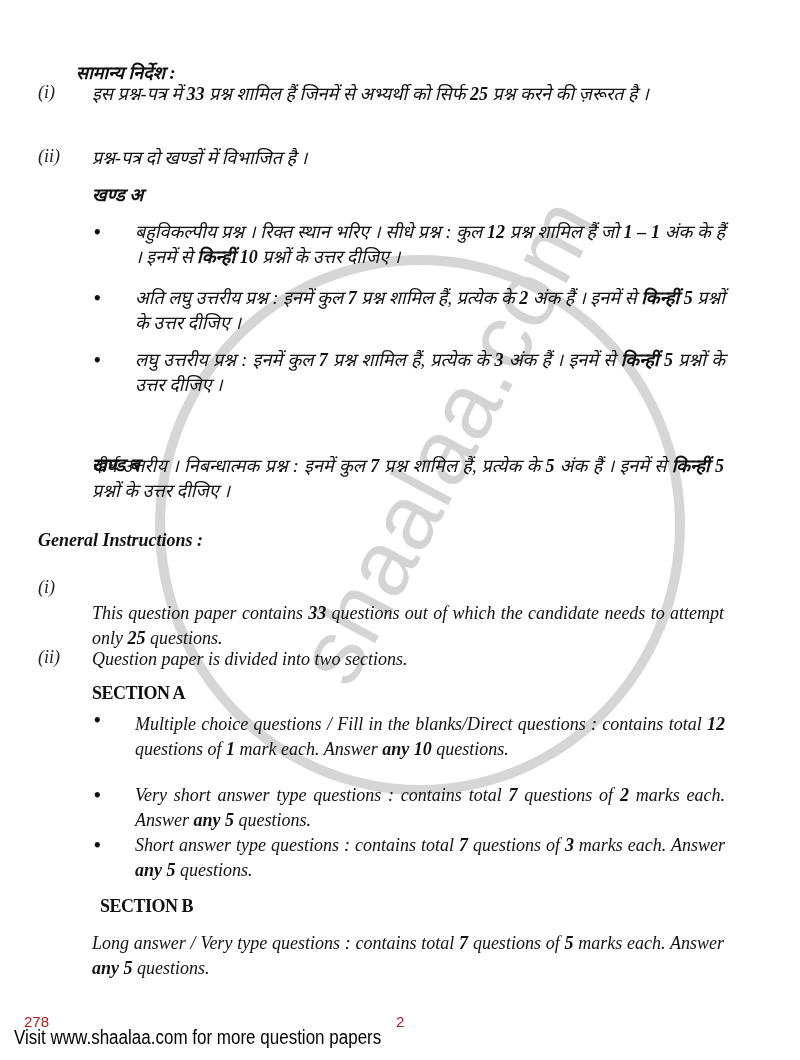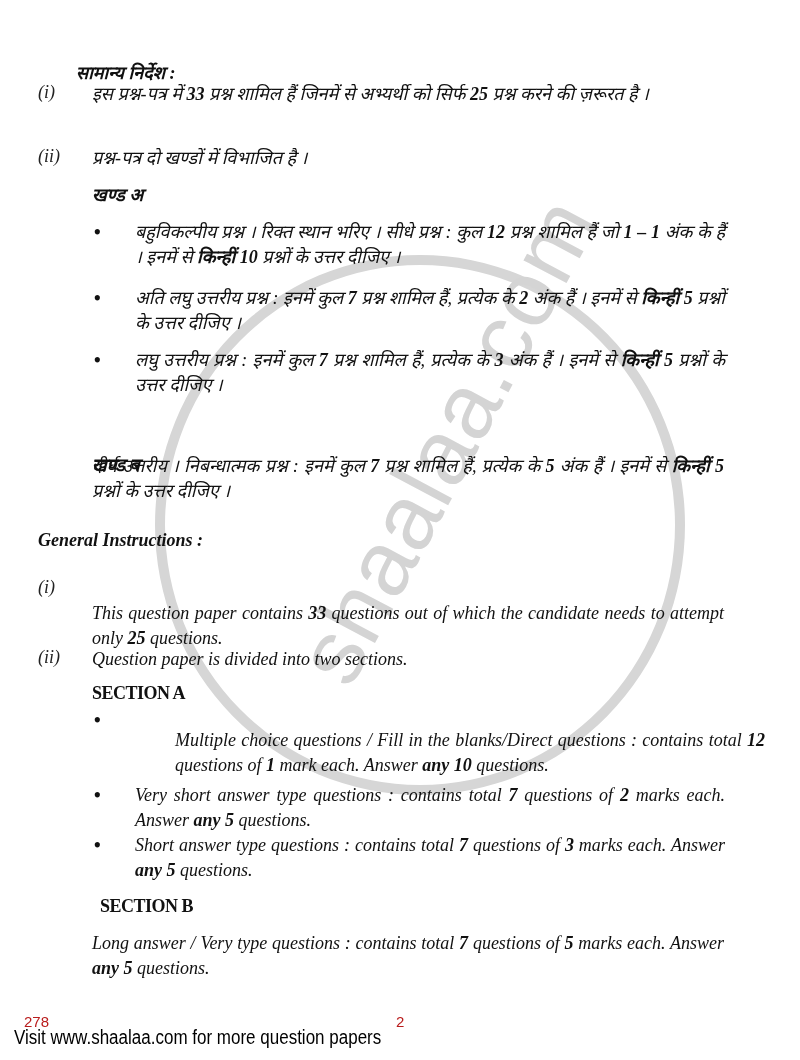--- a/index.html
+++ b/index.html
@@ -71,21 +71,21 @@
     <div class="para it" style="top:593px;margin-top:8px;">
       <span>This question paper contains </span><span class="b">33</span><span> questions out of which the candidate needs to attempt only </span><span class="b">25</span><span> questions.</span>
     </div>
 
     <div class="num" style="top:647px;">(ii)</div>
     <div class="para it" style="top:647px;">Question paper is divided into two sections.</div>
 
     <div class="sec-en" style="left:92px; top:683px;">SECTION A</div>
 
     <div class="bullet" style="top:710px;">•</div>
-    <div class="bpara it" style="top:728px;margin-left:40px;">
+    <div class="bpara it" style="top:712px;">
       <span>Multiple choice questions / Fill in the blanks/Direct questions : contains total </span><span class="b">12</span><span> questions of </span><span class="b">1</span><span> mark each. Answer </span><span class="b">any 10</span><span> questions.</span>
     </div>
 
     <div class="bullet" style="top:785px;">•</div>
     <div class="bpara it" style="top:783px;">
       <span>Very short answer type questions : contains total </span><span class="b">7</span><span> questions of </span><span class="b">2</span><span> marks each. Answer </span><span class="b">any 5</span><span> questions.</span>
     </div>
 
     <div class="bullet" style="top:835px;">•</div>
     <div class="bpara it" style="top:833px;">

